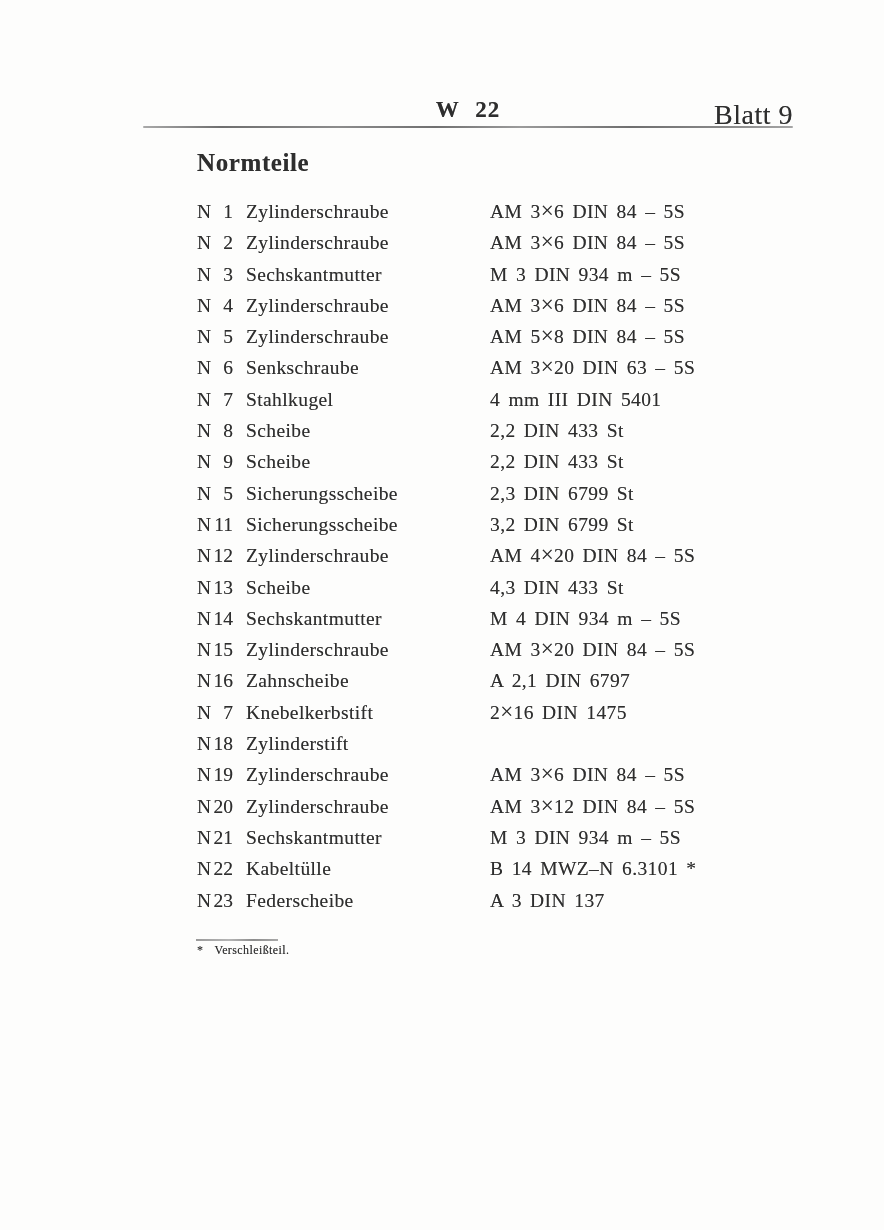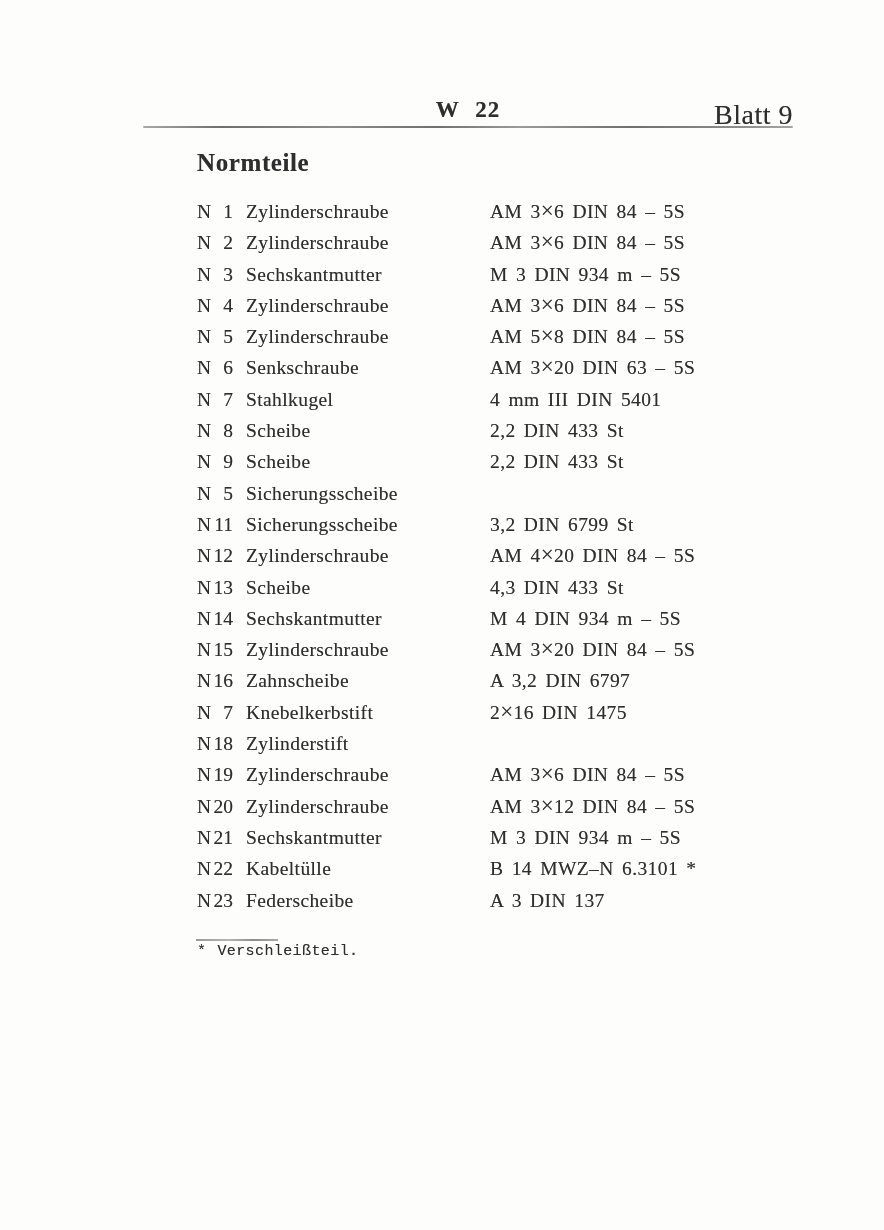--- a/index.html
+++ b/index.html
@@ -67,24 +67,23 @@
   .part-spec .times { font-size: 1.18em; line-height: 1; }
   .footnote-rule {
     position: absolute;
     left: 196px; top: 939px;
     width: 82px; height: 1.5px;
     background: linear-gradient(90deg, #9a9a9a 0%, #b5b5b5 40%, #8d8d8d 70%, #a8a8a8 100%);
   }
   .footnote-text-row {
     position: absolute;
     left: 197px; top: 943px;
-    font-size: 15px;
+    font-size: 12px;
     letter-spacing: 0.4px;
     white-space: nowrap;
-    font-family: Liberation Mono, monospace;
   }
   .footnote-marker { margin-right: 11px; }
 </style>
 </head>
 <body>
 
 <div class="page">
 
   <div class="doc-number">W 22</div>
 
@@ -146,20 +145,21 @@
       <div class="part-row">
         <span class="part-prefix">N</span>
         <span class="part-num">9</span>
         <span class="part-name">Scheibe</span>
         <span class="part-spec">2,2 DIN 433 St</span>
       </div>
       <div class="part-row">
         <span class="part-prefix">N</span>
         <span class="part-num">5</span>
         <span class="part-name">Sicherungsscheibe</span>
+        <span class="part-spec">2,3 DIN 6799 St</span>
       </div>
       <div class="part-row">
         <span class="part-prefix">N</span>
         <span class="part-num">11</span>
         <span class="part-name">Sicherungsscheibe</span>
         <span class="part-spec">3,2 DIN 6799 St</span>
       </div>
       <div class="part-row">
         <span class="part-prefix">N</span>
         <span class="part-num">12</span>
@@ -181,21 +181,21 @@
       <div class="part-row">
         <span class="part-prefix">N</span>
         <span class="part-num">15</span>
         <span class="part-name">Zylinderschraube</span>
         <span class="part-spec">AM 3<span class="times">×</span>20 DIN 84 – 5S</span>
       </div>
       <div class="part-row">
         <span class="part-prefix">N</span>
         <span class="part-num">16</span>
         <span class="part-name">Zahnscheibe</span>
-        <span class="part-spec">A 3,2 DIN 6797</span>
+        <span class="part-spec">A 2,1 DIN 6797</span>
       </div>
       <div class="part-row">
         <span class="part-prefix">N</span>
         <span class="part-num">7</span>
         <span class="part-name">Knebelkerbstift</span>
         <span class="part-spec">2<span class="times">×</span>16 DIN 1475</span>
       </div>
       <div class="part-row">
         <span class="part-prefix">N</span>
         <span class="part-num">18</span>

